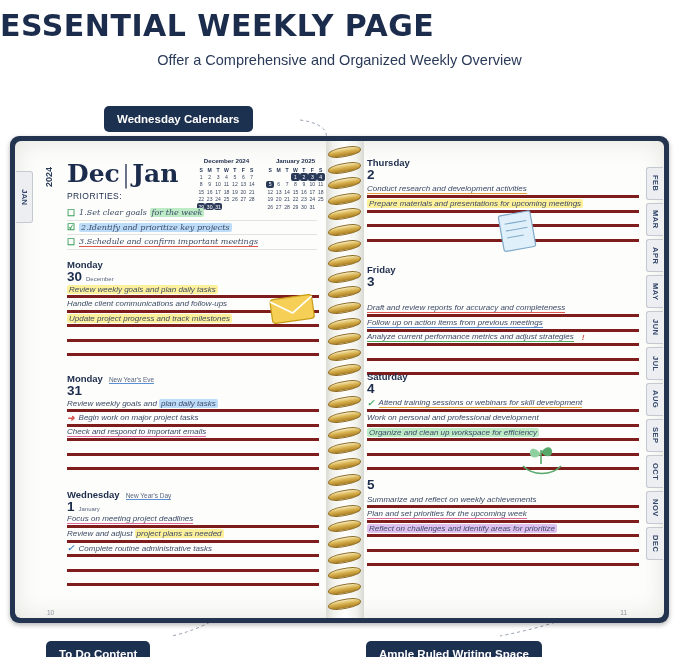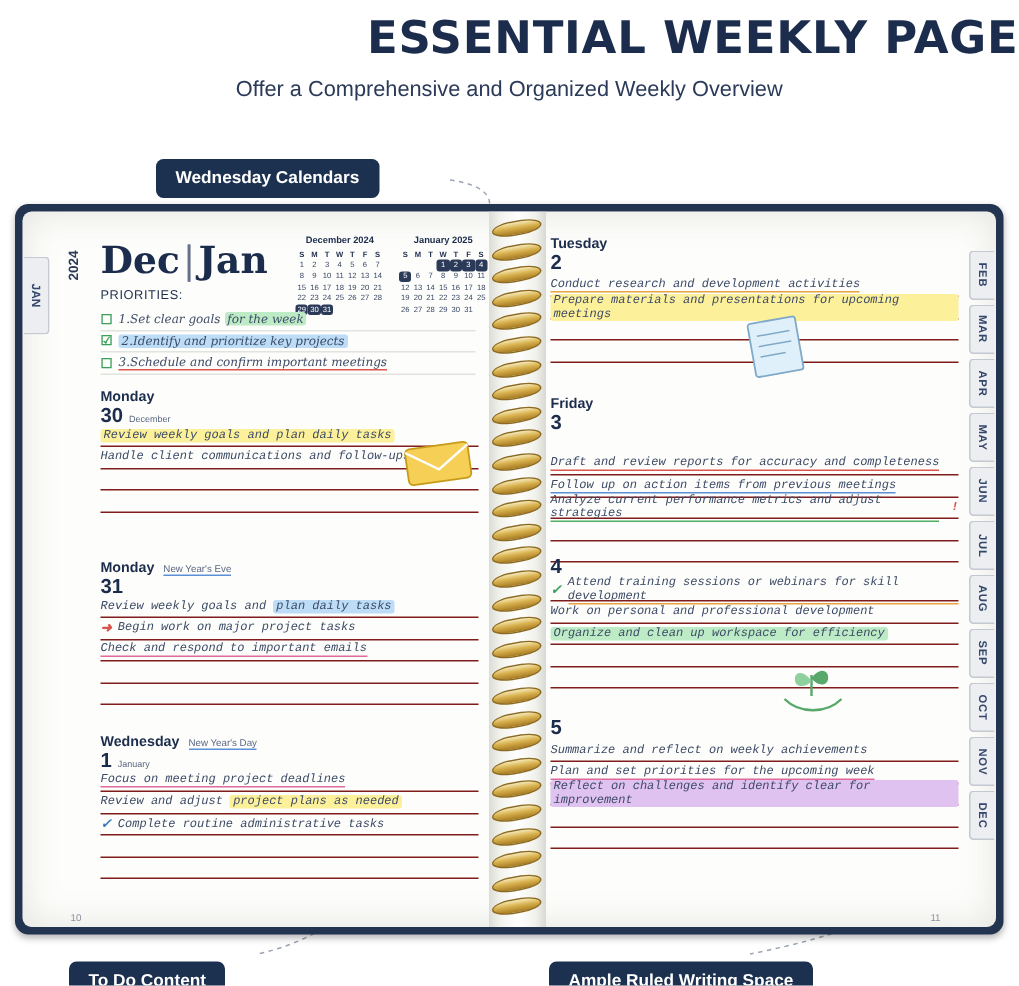--- a/index.html
+++ b/index.html
@@ -11,21 +11,21 @@
     overflow: hidden;
   }
   .page {
     position: relative;
     width: 679px; height: 657px;
     background: #ffffff;
   }
 
   
   .hdr-title {
-    text-align: right;
+    text-align: left;
     font-size: 30px;
     font-weight: bold;
     letter-spacing: 0.5px;
     color: #1c2c4c;
     margin-top: 8px;
     font-family: "DejaVu Sans", sans-serif;
   }
   .hdr-sub {
     text-align: center;
     font-size: 14.5px;
@@ -176,23 +176,23 @@
   .chk.blue { color:#3f7fc1; }
 
   
   .day { position: absolute; left: 30px; width: 252px; }
   .day-head { display: flex; align-items: baseline; gap: 6px; }
   .dow { font-size: 9.5px; font-weight: bold; color: #1c2c4c; }
   .dnote { font-size: 6.5px; color: #5a6781; }
   .dnum { font-size: 13.5px; font-weight: bold; color: #1c2c4c; line-height: 1; }
   .dmon { font-size: 6px; color: #5a6781; margin-left: 4px; }
   .lines .ln {
-    height: 14.5px; border-bottom: 1px solid #7f1d1d;
+    height: 14.5px; border-bottom: 3px solid #7f1d1d;
     font-size: 8px; color: #3c4a66; display: flex; align-items: center; gap: 4px;
-    font-family: Liberation Mono, monospace; font-style: italic;
+    font-family: Liberation Sans, sans-serif; font-style: italic;
   }
   .lines .ln.empty { color: transparent; }
 
   .pgnum { position: absolute; bottom: 4px; font-size: 6.5px; color: #8d94a3; }
 
   
   .rday { position: absolute; left: 0; width: 272px; }
 
   
   .doodle { position: absolute; }
@@ -377,20 +377,23 @@
           <div style="display:flex;align-items:baseline;">
             <span class="dnum">30</span>
             <span class="dmon">December</span>
           </div>
           <div class="lines">
             <div class="ln">
                 <span class="mark hl-yellow">Review weekly goals and plan daily tasks</span>
               </div>
             <div class="ln">
                 <span>Handle client communications and follow-ups</span>
+              </div>
+            <div class="ln">
+                <span class="mark hl-yellow">Update project progress and track milestones</span>
               </div>
             <div class="ln empty">&nbsp;</div>
             <div class="ln empty">&nbsp;</div>
           </div>
         </div>
 
         <div class="day" style="top:224px;">
           <div class="day-head">
             <span class="dow">Monday</span>
             <span class="dnote u-blue">New Year's Eve</span>
@@ -479,21 +482,21 @@
           <div class="coil" style="top:396px"></div>
           <div class="coil" style="top:411.59999999999997px"></div>
           <div class="coil" style="top:427.2px"></div>
           <div class="coil" style="top:442.8px"></div>
           <div class="coil" style="top:458.4px"></div>
         </div>
 
       <div class="rpage">
 
         <div class="rday" style="top:8px;">
-          <div class="dow">Tuesday</div>
+          <div class="dow">Thursday</div>
           <div class="dnum">2</div>
           <div class="lines" style="margin-top:2px">
             <div class="ln">
                 <span class="u-orange">Conduct research and development activities</span>
               </div>
             <div class="ln">
                 <span class="mark hl-yellow">Prepare materials and presentations for upcoming meetings</span>
               </div>
             <div class="ln empty">&nbsp;</div>
             <div class="ln empty">&nbsp;</div>
@@ -513,20 +516,21 @@
             <div class="ln">
                 <span class="u-green">Analyze current performance metrics and adjust strategies</span>
                 <span style="color:#d9534f;font-weight:bold;margin-left:4px;">!</span>
               </div>
             <div class="ln empty">&nbsp;</div>
             <div class="ln empty">&nbsp;</div>
           </div>
         </div>
 
         <div class="rday" style="top:222px;">
+          <div class="dow">Saturday</div>
           <div class="dnum">4</div>
           <div class="lines" style="margin-top:2px">
             <div class="ln">
                 <span class="chk">✓</span>
                 <span class="u-orange">Attend training sessions or webinars for skill development</span>
               </div>
             <div class="ln">
                 <span>Work on personal and professional development</span>
               </div>
             <div class="ln">
@@ -540,21 +544,21 @@
         <div class="rday" style="top:329px;">
           <div class="dnum">5</div>
           <div class="lines" style="margin-top:2px">
             <div class="ln">
                 <span>Summarize and reflect on weekly achievements</span>
               </div>
             <div class="ln">
                 <span class="u-pink">Plan and set priorities for the upcoming week</span>
               </div>
             <div class="ln">
-                <span class="mark hl-purple">Reflect on challenges and identify clear for improvement</span>
+                <span class="mark hl-purple">Reflect on challenges and identify areas for prioritize</span>
               </div>
             <div class="ln empty">&nbsp;</div>
             <div class="ln empty">&nbsp;</div>
           </div>
         </div>
 
         <svg class="doodle" style="left:128px;top:60px;" width="46" height="44">
           <g transform="rotate(-10 23 22)">
             <rect x="6" y="4" width="32" height="36" rx="2" fill="#dff0fa" stroke="#7fa9c9" stroke-width="1.2"></rect>
             <line x1="11" y1="13" x2="33" y2="13" stroke="#7fa9c9" stroke-width="1"></line>

